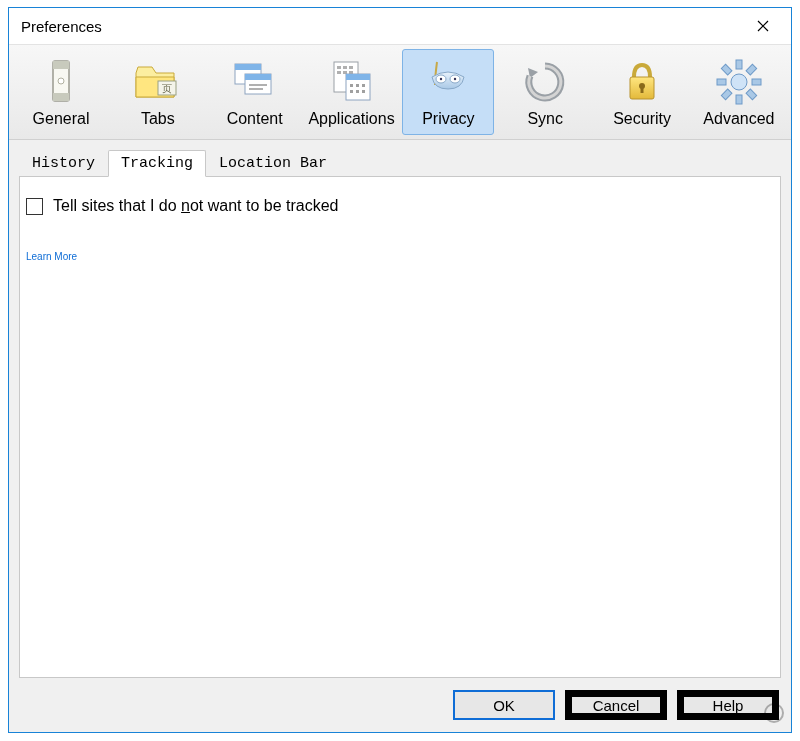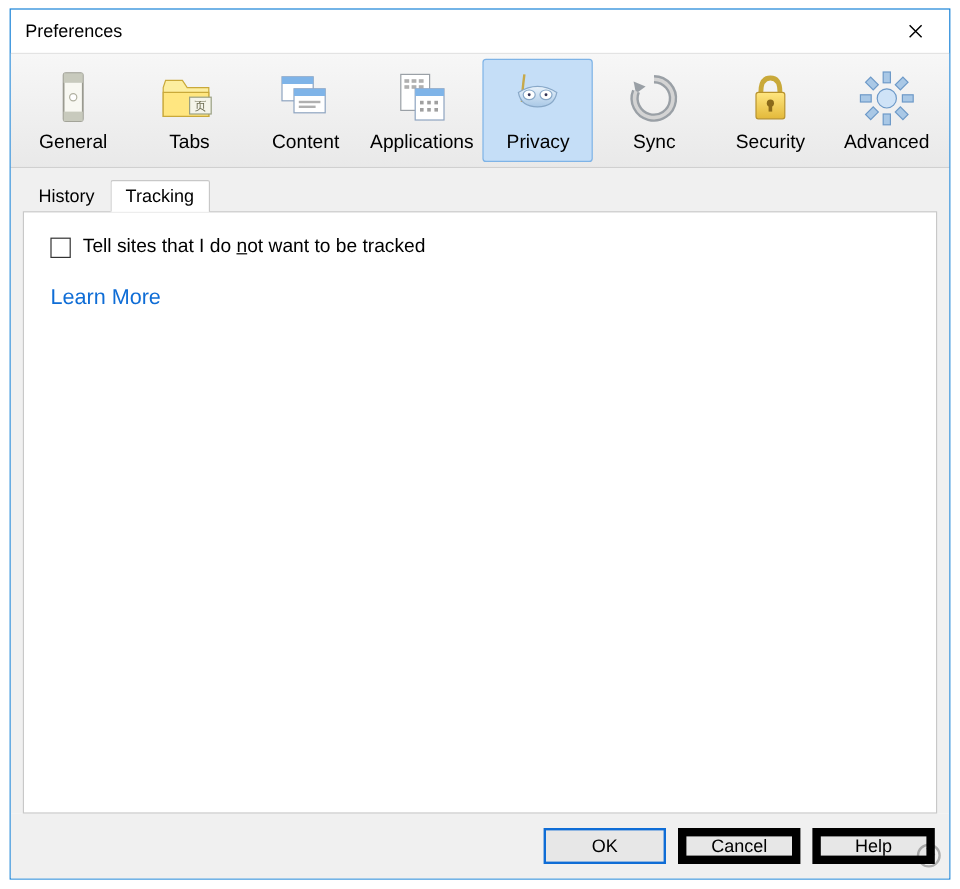--- a/index.html
+++ b/index.html
@@ -62,21 +62,21 @@
   .tool-btn .label { font-size:16px; margin-top:2px;text-align:center; }
   
   .content-area {
     flex:1 1 auto;
     background:#f0f0f0;
     padding:10px 10px 0 10px;
     display:flex; flex-direction:column;
   }
   .tabstrip {
     display:flex; flex-direction:row;
-    position:relative; z-index:2;
+    position:relative; z-index:2;font-family:Liberation Mono, monospace;
   }
   .tab {
     padding:4px 12px 4px 12px;
     font-size:15px;
     border:1px solid transparent;
     border-bottom:none;
     cursor:pointer;
     position:relative;
   }
   .tab.active {
@@ -84,38 +84,38 @@
     border:1px solid #c8c8c8;
     border-bottom:1px solid #fff;
     margin-bottom:-1px;
     border-radius:2px 2px 0 0;
   }
   .tab:not(.active) { color:#000; }
   .tabpanel {
     flex:1 1 auto;
     background:#fff;
     border:1px solid #c8c8c8;
-    padding:20px 22px;
+    padding:20px 6px;
     position:relative;
     z-index:1;
   }
   .checkbox-row {
     display:flex; align-items:center;
     gap:10px;
   }
   .chk {
     width:17px; height:17px;
     border:1px solid #333;
     background:#fff;
   }
   .chk-label { font-size:16px; }
   .chk-label .u { text-decoration:underline; }
   .link {
-    color:#0f6dd6; font-size:18px;
-    margin-top:22px; cursor:pointer;
+    color:#0f6dd6; font-size:10px;
+    margin-top:36px; cursor:pointer;
     display:inline-block;
   }
   
   .footer {
     height:54px;
     background:#f0f0f0;
     display:flex; align-items:center;
     justify-content:flex-end;
     padding:4px 12px; gap:10px;
   }
@@ -300,20 +300,21 @@
         </div>
         <div class="label">Advanced</div>
       </div>
     </div>
   </div>
 
   <div class="content-area">
     <div class="tabstrip">
       <div class="tab">History</div>
       <div class="tab active">Tracking</div>
+      <div class="tab">Location Bar</div>
     </div>
     <div class="tabpanel">
       <div class="checkbox-row">
         <div class="chk"></div>
         <div class="chk-label">
           <span>Tell sites that I do </span><span class="u">n</span><span>ot want to be tracked</span>
         </div>
       </div>
       <div class="link">Learn More</div>
     </div>

